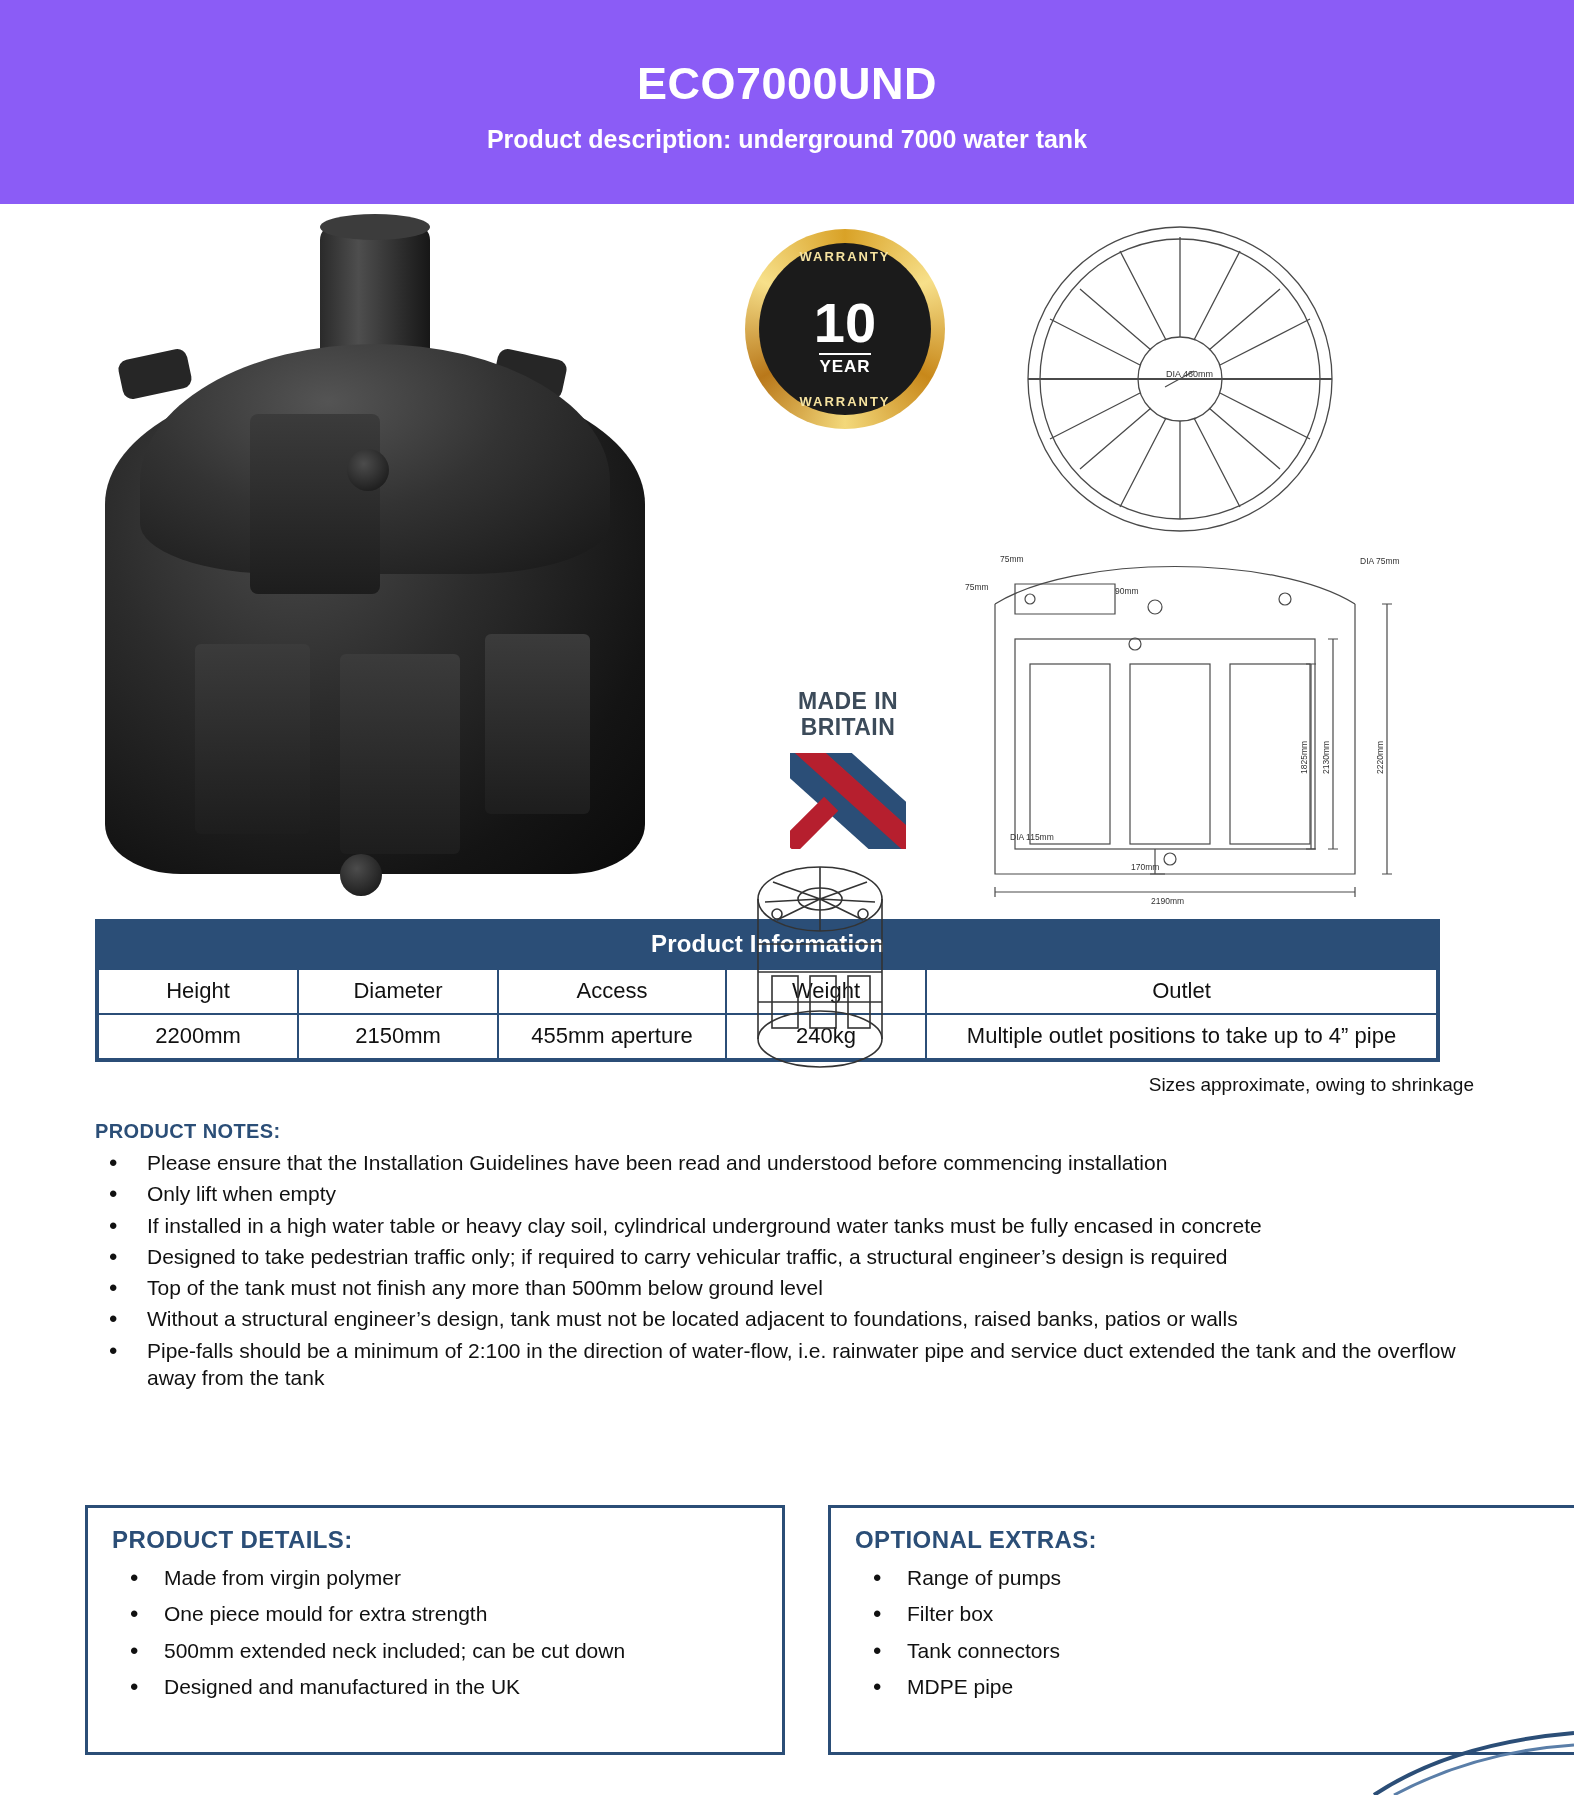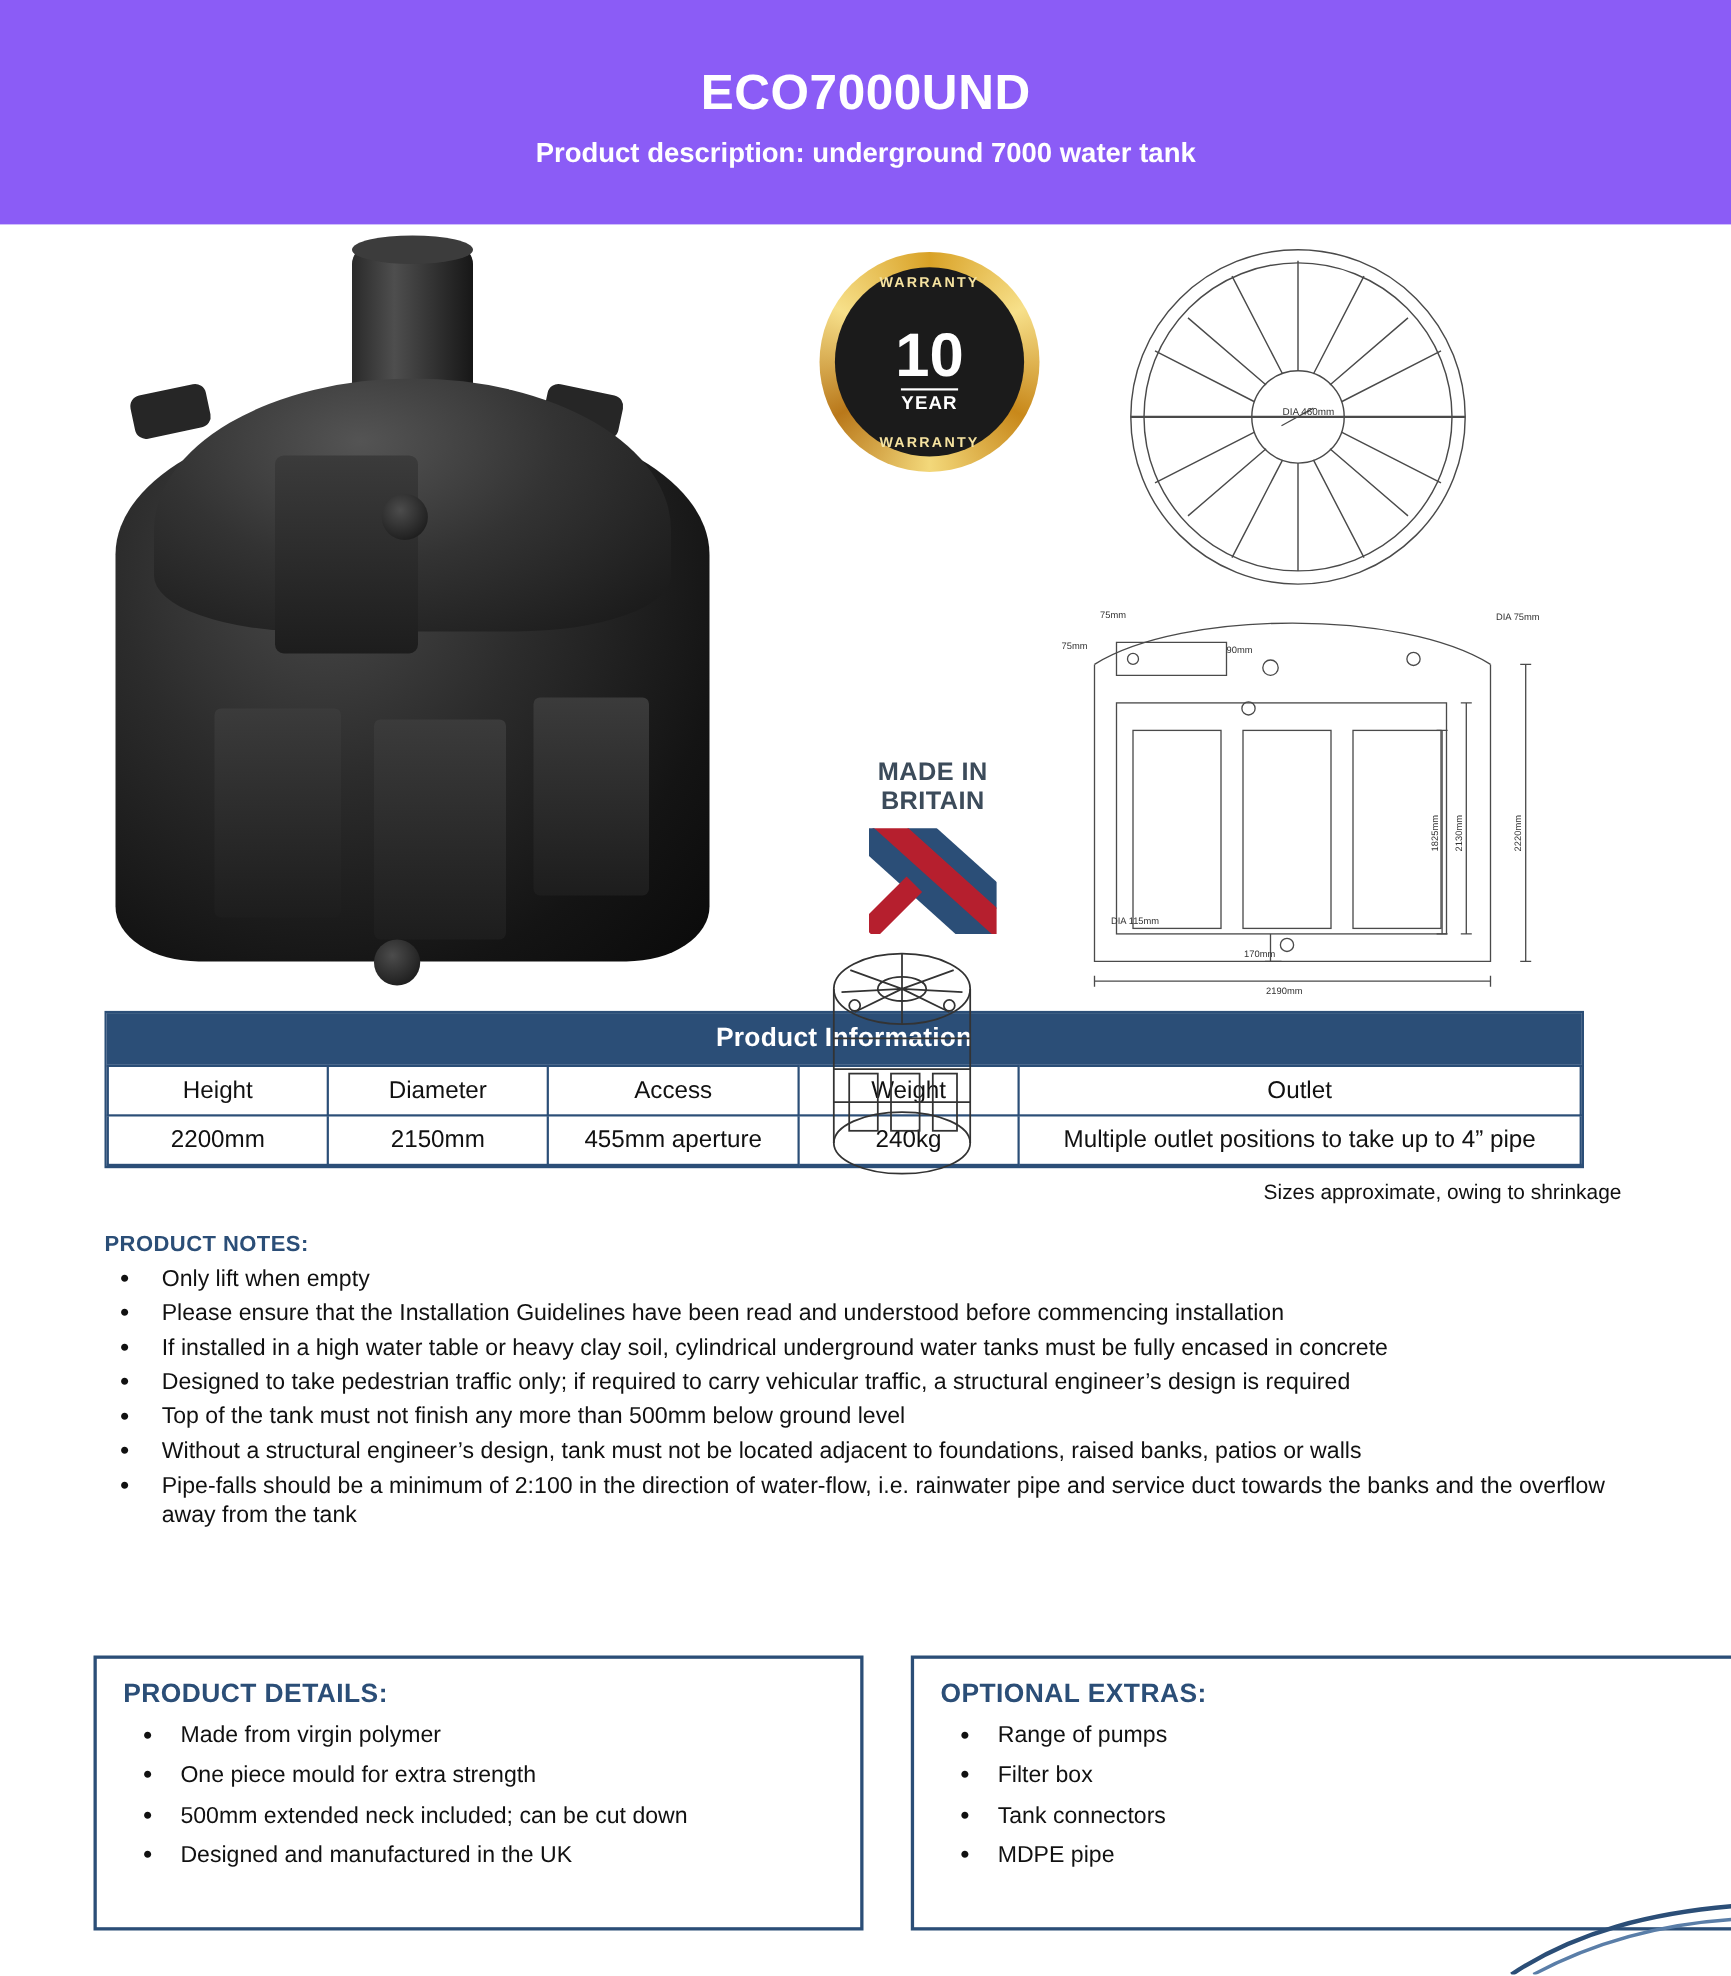--- a/index.html
+++ b/index.html
@@ -494,27 +494,27 @@
     </tr>
   </tbody>
     </table>
 </div>
 
 <div class="shrink-note">Sizes approximate, owing to shrinkage</div>
 
 <div class="notes">
   <div class="notes-head">PRODUCT NOTES:</div>
   <ul class="bullets">
+    <li>Please ensure that the Installation Guidelines have been read and understood before commencing installation</li>
     <li>Only lift when empty</li>
-    <li>Please ensure that the Installation Guidelines have been read and understood before commencing installation</li>
     <li>If installed in a high water table or heavy clay soil, cylindrical underground water tanks must be fully encased in concrete</li>
     <li>Designed to take pedestrian traffic only; if required to carry vehicular traffic, a structural engineer’s design is required</li>
     <li>Top of the tank must not finish any more than 500mm below ground level</li>
     <li>Without a structural engineer’s design, tank must not be located adjacent to foundations, raised banks, patios or walls</li>
-    <li>Pipe-falls should be a minimum of 2:100 in the direction of water-flow, i.e. rainwater pipe and service duct towards the banks and the overflow away from the tank</li>
+    <li>Pipe-falls should be a minimum of 2:100 in the direction of water-flow, i.e. rainwater pipe and service duct extended the tank and the overflow away from the tank</li>
   </ul>
 </div>
 
 <div class="boxes">
   <div class="box box-details">
     <div class="box-head">PRODUCT DETAILS:</div>
     <ul class="bullets">
       <li>Made from virgin polymer</li>
       <li>One piece mould for extra strength</li>
       <li>500mm extended neck included; can be cut down</li>

